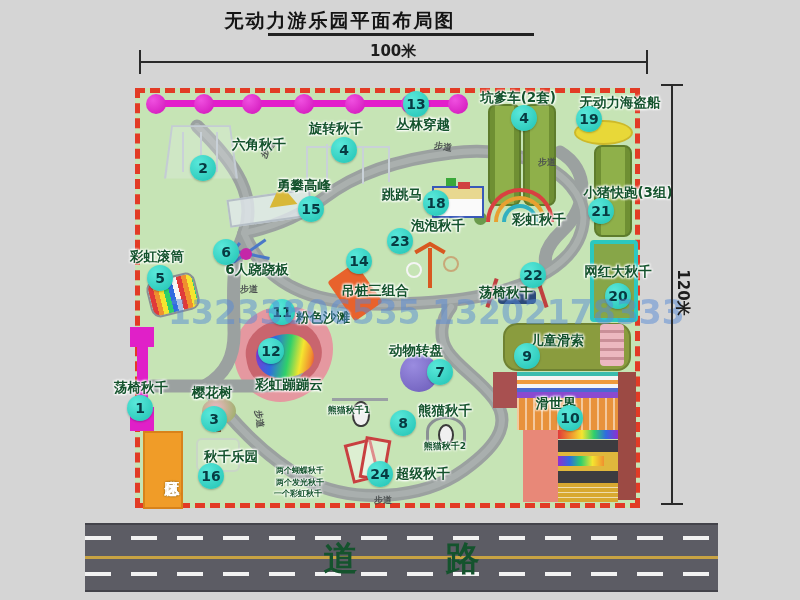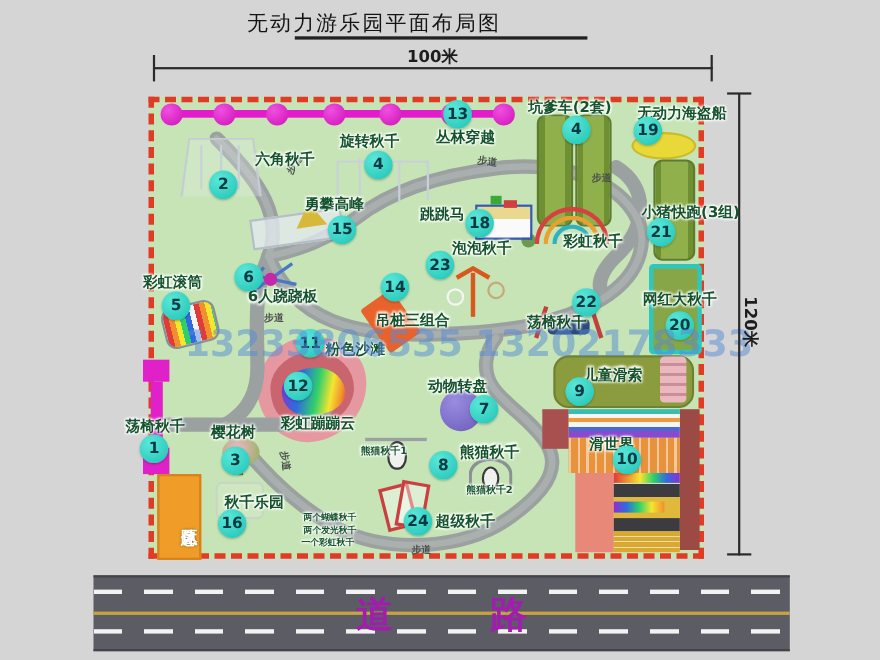--- a/index.html
+++ b/index.html
@@ -1,20 +1,20 @@
 <!DOCTYPE html>
 <html><head>
 <meta charset="utf-8">
 <style>
   html,body{margin:0;padding:0;background:#c9c9c9;}
   #root{position:relative;width:800px;height:600px;background:#d5d5d5;overflow:hidden;
         font-family:"DejaVu Sans",sans-serif;}
   .abs{position:absolute;}
   
-  .title{left:0;top:8px;width:680px;text-align:center;font-size:19px;font-weight:normal;color:#141414;letter-spacing:2px;z-index:46;}
+  .title{left:0;top:8px;width:680px;text-align:center;font-size:19px;font-weight:bold;color:#141414;letter-spacing:2px;z-index:46;}
   .title-underline{left:268px;top:33px;width:266px;height:3px;background:#222;z-index:46;}
   
   .dimline{background:#2a2a2a;z-index:45;}
   .dimlabel{font-size:15px;font-weight:bold;color:#1d1d1d;z-index:45;white-space:nowrap;}
   
   .map-area{left:135px;top:88px;width:505px;height:420px;background:#c6e4b5;border:5px dashed #e23b25;box-sizing:border-box;z-index:1;}
   
   svg.walks{left:0;top:0;z-index:8;pointer-events:none;}
   
   .badge{width:26px;height:26px;border-radius:50%;background:radial-gradient(circle at 35% 30%,#5ae8da,#1fc2b3);
@@ -28,21 +28,21 @@
   
   .wm-company{left:240px;top:252px;width:410px;text-align:center;font-size:42px;font-weight:bold;color:rgba(255,255,255,.38);
               letter-spacing:6px;z-index:40;white-space:nowrap;pointer-events:none;}
   .wm-phone{left:168px;top:293px;width:480px;text-align:center;font-size:33px;font-weight:bold;color:rgba(86,137,214,.5);
             z-index:41;white-space:nowrap;pointer-events:none;}
   
   .road{left:85px;top:523px;width:633px;height:65px;background:#5c5c64;border-top:2px solid #43434a;border-bottom:2px solid #43434a;z-index:5;}
   .road-dash{left:85px;width:633px;height:4px;z-index:6;
              background:repeating-linear-gradient(90deg,#f2f2f2 0 26px,transparent 26px 46px);}
   .road-yellow{left:85px;top:556px;width:633px;height:3px;background:#c8a343;z-index:6;}
-  .road-label{left:85px;top:536px;width:633px;text-align:center;font-size:34px;font-weight:bold;color:#a21caf;letter-spacing:38px;text-indent:38px;z-index:7;}
+  .road-label{left:85px;top:536px;width:633px;text-align:center;font-size:34px;font-weight:bold;color:#14532d;letter-spacing:38px;text-indent:38px;z-index:7;}
   
   .olive-rect{background:linear-gradient(90deg,#6f8f33 0 5px,#8fb04a 5px calc(100% - 5px),#6f8f33 calc(100% - 5px));border:2px solid #5e7c2c;border-radius:8px;z-index:10;}
   .frame-line{background:#c9d1d8;z-index:10;}
   .arc{border-style:solid;border-color:transparent;border-bottom:0;border-radius:50% 50% 0 0/100% 100% 0 0;z-index:11;background:transparent;}
 </style>
 </head>
 <body>
 
 <div id="root">
 

